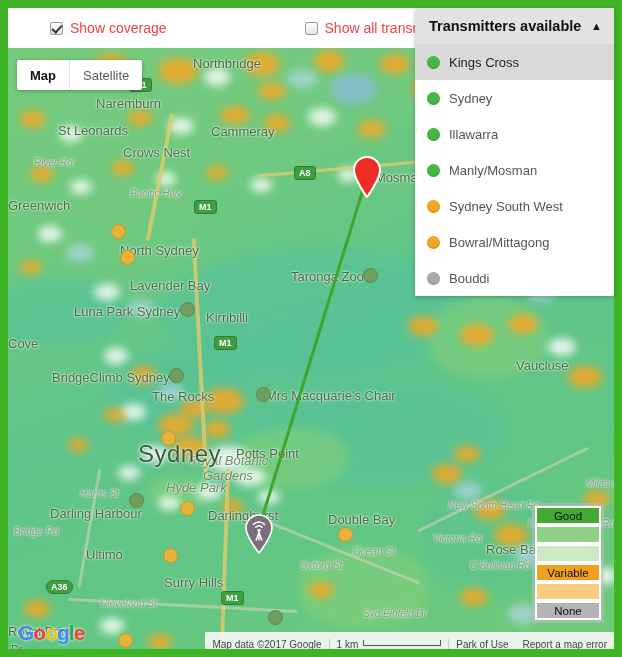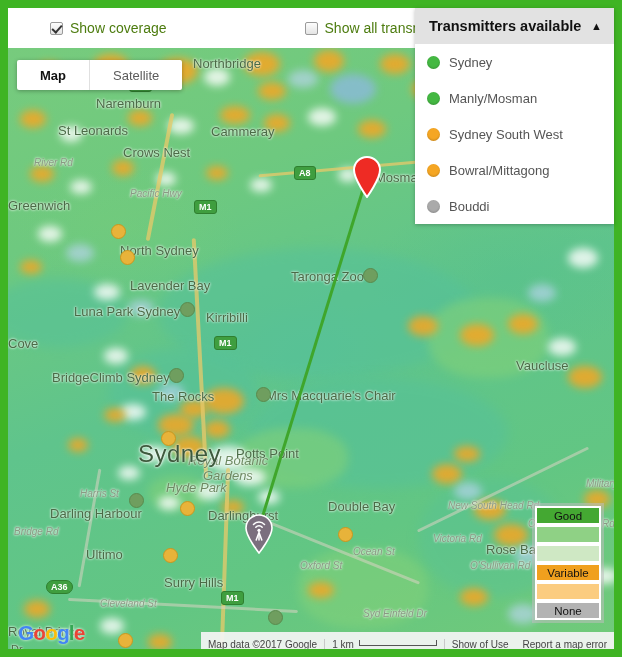--- a/index.html
+++ b/index.html
@@ -16,21 +16,21 @@
   }
 
   
   .topbar{
     position:absolute;left:8px;top:8px;width:606px;height:40px;
     background:#ffffff;
     box-sizing:border-box;
     display:flex;align-items:center;
     z-index:30;
   }
-  .chk-wrap{display:flex;align-items:center;font-size:14px;color:#4d7c0f;}
+  .chk-wrap{display:flex;align-items:center;font-size:14px;color:#ef4444;}
   .chk-wrap.first{margin-left:42px;}
   .chk-wrap.second{margin-left:138px;}
   .chk{
     width:13px;height:13px;border:1px solid #9a9a9a;border-radius:2px;
     background:linear-gradient(#fdfdfd,#e4e4e4);
     margin-right:7px;position:relative;box-sizing:border-box;flex:none;
   }
   .chk.on:after{
     content:"";position:absolute;left:3px;top:0px;width:4px;height:8px;
     border:solid #333;border-width:0 2px 2px 0;transform:rotate(42deg);
@@ -77,21 +77,21 @@
     padding:1px 4px;border-radius:3px;border:1px solid #2f7f2f;}
   .poi{position:absolute;width:13px;height:13px;border-radius:50%;
     background:#6f9e5f;border:1px solid #5a8a4d;}
   .poi.y{background:#e8b33a;border-color:#c9971f;}
 
   
   .mapsat{
     position:absolute;left:9px;top:12px;height:30px;display:flex;z-index:20;
     background:#fff;box-shadow:0 1px 4px rgba(0,0,0,.3);border-radius:2px;overflow:hidden;
   }
-  .mapsat div{display:flex;align-items:center;padding:0 23px;font-size:13px;color:#5b5b5b;cursor:pointer;}
+  .mapsat div{display:flex;align-items:center;padding:0 13px;font-size:13px;color:#5b5b5b;cursor:pointer;}
   .mapsat .active{color:#111;font-weight:bold;}
   .mapsat .sep{padding:0;width:1px;background:#e0e0e0;}
 
   
   .pin{position:absolute;z-index:22;}
   .line-svg{position:absolute;left:0;top:0;width:606px;height:601px;z-index:21;pointer-events:none;}
 
   
   .glogo{position:absolute;left:10px;bottom:4px;z-index:25;font-size:21px;font-weight:bold;
     letter-spacing:-1px;text-shadow:0 0 3px rgba(255,255,255,.9);}
@@ -290,21 +290,21 @@
         <div class="lbl" style="left: 144px; top: 341px;">The Rocks</div>
         <div class="lbl" style="left: 258px; top: 340px;">Mrs Macquarie's Chair</div>
         <div class="lbl" style="left: 508px; top: 310px;">Vaucluse</div>
         <div class="lbl it" style="left: 180px; top: 405px;">Royal Botanic</div>
         <div class="lbl it" style="left: 195px; top: 420px;">Gardens</div>
         <div class="lbl" style="left: 228px; top: 398px;">Potts Point</div>
         <div class="lbl big" style="left: 130px; top: 392px;">Sydney</div>
         <div class="lbl it" style="left: 158px; top: 432px;">Hyde Park</div>
         <div class="lbl" style="left: 42px; top: 458px;">Darling Harbour</div>
         <div class="lbl" style="left: 200px; top: 460px;">Darlinghurst</div>
-        <div class="lbl" style="left: 320px; top: 451px; text-align: right;">Double Bay</div>
+        <div class="lbl" style="left: 320px; top: 464px; text-align: right;">Double Bay</div>
         <div class="lbl" style="left: 478px; top: 494px;">Rose Bay</div>
         <div class="lbl rd" style="left: 440px; top: 452px;">New South Head Rd</div>
         <div class="lbl rd" style="left: 425px; top: 485px;">Victoria Rd</div>
         <div class="lbl rd" style="left: 462px; top: 512px;">O'Sullivan Rd</div>
         <div class="lbl rd" style="left: 520px; top: 470px;">Old South Head Rd</div>
         <div class="lbl rd" style="left: 578px; top: 430px;">Military Rd</div>
         <div class="lbl rd" style="left: 72px; top: 440px;">Harris St</div>
         <div class="lbl" style="left: 78px; top: 499px;">Ultimo</div>
         <div class="lbl" style="left: 156px; top: 527px;">Surry Hills</div>
         <div class="lbl rd" style="left: 260px; top: 512px; padding-left: 32px;">Oxford St</div>
@@ -396,37 +396,45 @@
     </div>
 
     <div class="attrib">
       <span>Map data ©2017 Google</span>
       <span class="vsep"></span>
       <span class="scale">
         <span>1 km</span>
         <span class="scalebar"></span>
       </span>
       <span class="vsep"></span>
-      <a href="#">Show of Use</a>
+      <a href="#">Park of Use</a>
       <a href="#">Report a map error</a>
     </div>
   </div>
 
   <div class="panel">
     <div class="panel-head">
       <span>Transmitters available</span>
       <span class="caret">▲</span>
     </div>
     <div id="tx-list">
+        <div class="tx-item sel">
+          <span class="dot" style="background: rgb(68, 184, 66);"></span>
+          <span>Kings Cross</span>
+        </div>
         <div class="tx-item">
           <span class="dot" style="background: rgb(68, 184, 66);"></span>
           <span>Sydney</span>
         </div>
         <div class="tx-item">
           <span class="dot" style="background: rgb(68, 184, 66);"></span>
+          <span>Illawarra</span>
+        </div>
+        <div class="tx-item">
+          <span class="dot" style="background: rgb(68, 184, 66);"></span>
           <span>Manly/Mosman</span>
         </div>
         <div class="tx-item">
           <span class="dot" style="background: rgb(245, 166, 35);"></span>
           <span>Sydney South West</span>
         </div>
         <div class="tx-item">
           <span class="dot" style="background: rgb(245, 166, 35);"></span>
           <span>Bowral/Mittagong</span>
         </div>

